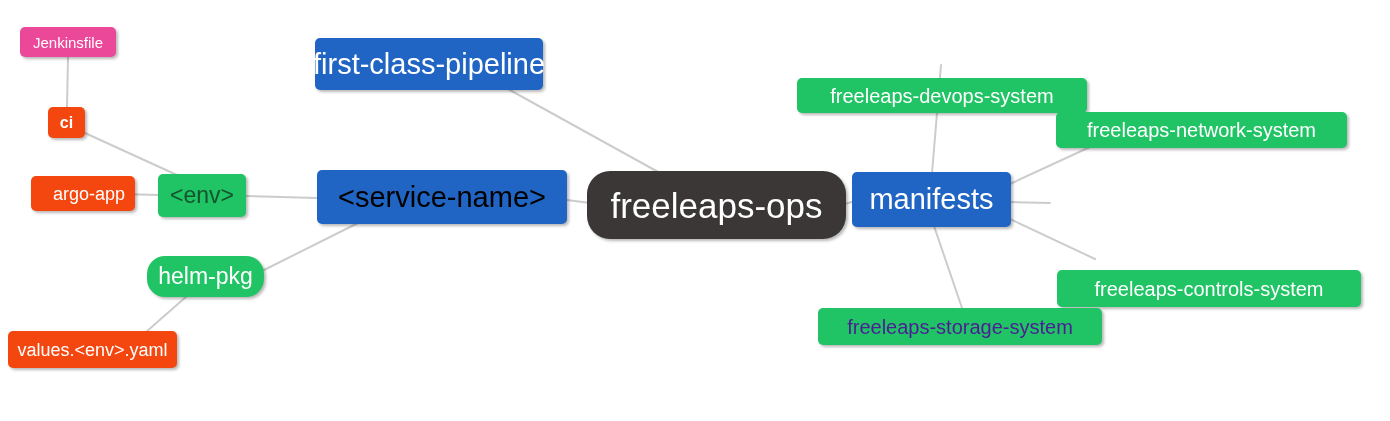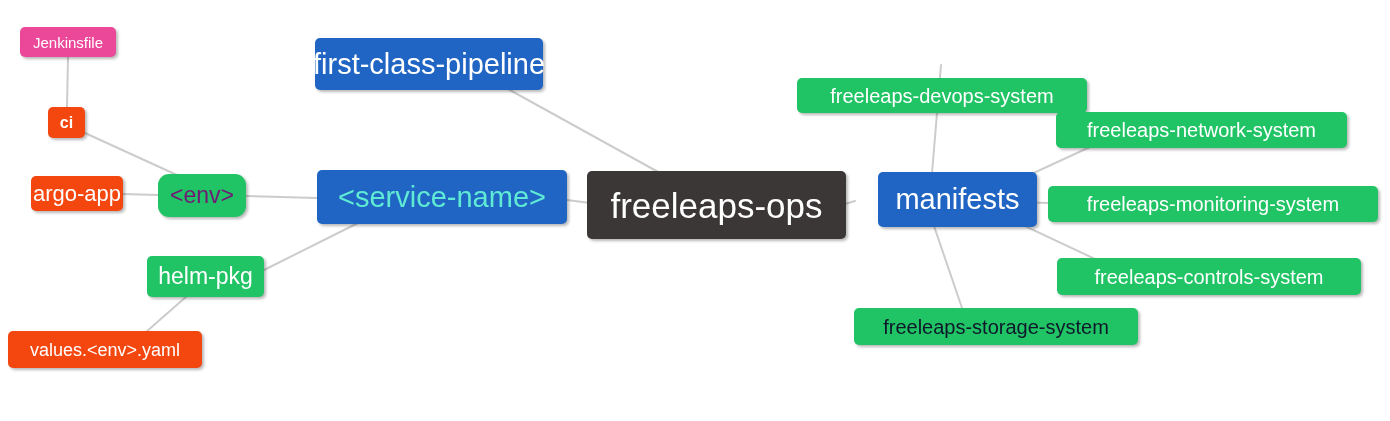--- a/index.html
+++ b/index.html
@@ -30,28 +30,28 @@
     border-radius: 5px;
     box-shadow: 2px 2px 3px rgba(0,0,0,0.28);
     white-space: nowrap;
     cursor: default;
     line-height: 1;
     user-select: none;
   }
   
   .n-jenkinsfile { left: 20px;  top: 27px;  width: 96px;  height: 30px; font-size: 15px; }
   .n-ci          { left: 48px;  top: 107px; width: 37px;  height: 31px; font-size: 16px; font-weight: bold; }
-  .n-argo-app    { left: 31px;  top: 176px; width: 92px;  height: 35px; font-size: 22px; }
+  .n-argo-app    { left: 31px;  top: 176px; width: 92px;  height: 35px; font-size: 18px; padding-left: 12px; }
   .n-env         { left: 158px; top: 174px; width: 88px;  height: 43px; font-size: 23px; }
-  .n-helm-pkg    { left: 147px; top: 256px; width: 117px; height: 41px; font-size: 23px; }
-  .n-values      { left: 8px;   top: 331px; width: 194px; height: 37px; font-size: 18px; }
+  .n-helm-pkg    { left: 147px; top: 256px; width: 117px; height: 41px; font-size: 23px; border-radius: 18px; }
+  .n-values      { left: 8px;   top: 331px; width: 169px; height: 37px; font-size: 18px; }
   .n-fcp         { left: 315px; top: 38px;  width: 228px; height: 52px; font-size: 29px; }
   .n-service     { left: 317px; top: 170px; width: 250px; height: 54px; font-size: 29px; }
   .n-ops         { left: 587px; top: 171px; width: 259px; height: 68px; font-size: 35px; }
-  .n-manifests   { left: 878px; top: 172px; width: 159px; height: 55px; font-size: 29px; }
+  .n-manifests   { left: 852px; top: 172px; width: 159px; height: 55px; font-size: 29px; }
   .n-devops      { left: 797px; top: 30px;  width: 290px; height: 35px; font-size: 20px; }
   .n-network     { left: 1056px;top: 112px; width: 291px; height: 36px; font-size: 20px; }
   .n-monitoring  { left: 1048px;top: 186px; width: 330px; height: 36px; font-size: 20px; }
   .n-controls    { left: 1057px;top: 258px; width: 304px; height: 37px; font-size: 20px; }
   .n-storage     { left: 818px; top: 308px; width: 284px; height: 37px; font-size: 20px; }
 </style>
 </head>
 <body>
 
 <div class="canvas">
@@ -69,26 +69,25 @@
     <line x1="941" y1="65" x2="932" y2="173" stroke="#CCCCCC"></line>
     <line x1="1010" y1="184" x2="1090" y2="147" stroke="#CCCCCC"></line>
     <line x1="1010" y1="202" x2="1050" y2="203" stroke="#CCCCCC"></line>
     <line x1="1010" y1="219" x2="1095" y2="259" stroke="#CCCCCC"></line>
     <line x1="934" y1="226" x2="962" y2="308" stroke="#CCCCCC"></line>
   </svg>
 
   <div class="node n-jenkinsfile" style="background: #ec4899; color: rgb(255, 255, 255);">Jenkinsfile</div>
   <div class="node n-ci" style="background: rgb(244, 71, 15); color: rgb(255, 255, 255);">ci</div>
   <div class="node n-argo-app" style="background: rgb(244, 71, 15); color: rgb(255, 255, 255);">argo-app</div>
-  <div class="node n-env" style="background: rgb(32, 196, 101); color: #701a75; border-radius: 11px;">&lt;env&gt;</div>
+  <div class="node n-env" style="background: rgb(32, 196, 101); color: #14532d;">&lt;env&gt;</div>
   <div class="node n-helm-pkg" style="background: rgb(32, 196, 101); color: rgb(255, 255, 255);">helm-pkg</div>
   <div class="node n-values" style="background: rgb(244, 71, 15); color: rgb(255, 255, 255);">values.&lt;env&gt;.yaml</div>
   <div class="node n-fcp" style="background: rgb(32, 101, 195); color: rgb(255, 255, 255);">first-class-pipeline</div>
-  <div class="node n-service" style="background: rgb(32, 101, 195); color: #5eead4;">&lt;service-name&gt;</div>
-  <div class="node n-ops" style="background: rgb(59, 55, 55); color: rgb(255, 255, 255);">freeleaps-ops</div>
+  <div class="node n-service" style="background: rgb(32, 101, 195); color: #000000;">&lt;service-name&gt;</div>
+  <div class="node n-ops" style="background: rgb(59, 55, 55); color: rgb(255, 255, 255); border-radius: 23px;">freeleaps-ops</div>
   <div class="node n-manifests" style="background: rgb(32, 101, 195); color: rgb(255, 255, 255);">manifests</div>
   <div class="node n-devops" style="background: rgb(32, 196, 101); color: rgb(255, 255, 255); margin-top: 48px;">freeleaps-devops-system</div>
   <div class="node n-network" style="background: rgb(32, 196, 101); color: rgb(255, 255, 255);">freeleaps-network-system</div>
-  <div class="node n-monitoring" style="background: rgb(32, 196, 101); color: rgb(255, 255, 255);">freeleaps-monitoring-system</div>
-  <div class="node n-controls" style="background: rgb(32, 196, 101); color: rgb(255, 255, 255);">freeleaps-controls-system</div>
-  <div class="node n-storage" style="background: rgb(32, 196, 101); color: #0f172a; margin-left: 36px;">freeleaps-storage-system</div>
+  <div class="node n-controls" style="background: rgb(32, 196, 101); color: rgb(255, 255, 255); margin-top: 12px;">freeleaps-controls-system</div>
+  <div class="node n-storage" style="background: rgb(32, 196, 101); color: #4c1d95;">freeleaps-storage-system</div>
 
 </div>
 
 </body></html>

